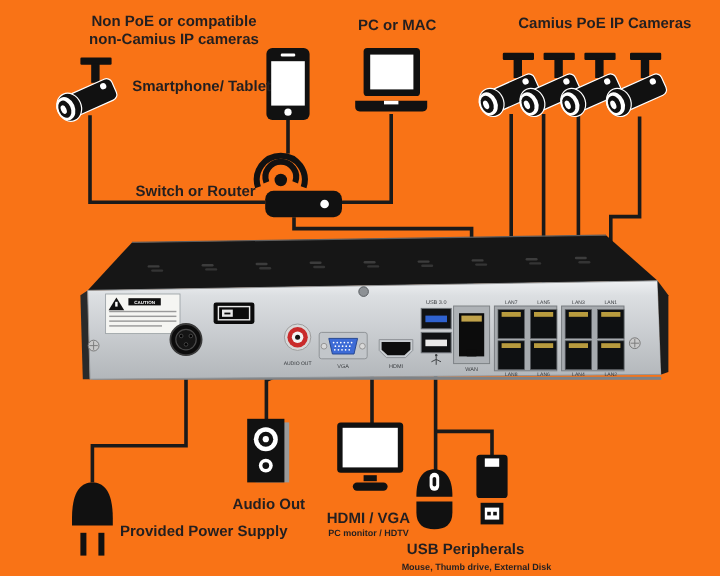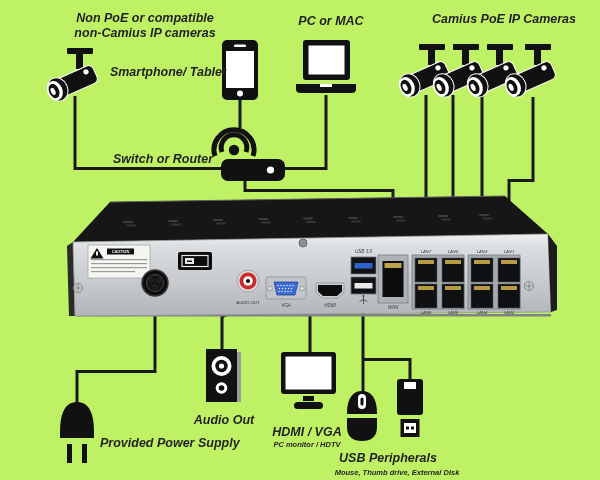--- a/index.html
+++ b/index.html
@@ -1,16 +1,16 @@
 <!DOCTYPE html>
 <html><head>
 <meta charset="utf-8">
 <style>
   html,body{margin:0;padding:0;background:#fff;}
-  #stage{position:relative;width:600px;height:480px;background:#bef264;overflow:hidden;font-style:italic;}
+  #stage{position:relative;width:600px;height:480px;background:#f97316;overflow:hidden;}
   svg{position:absolute;left:0;top:0;}
   text{font-family:"Liberation Sans",sans-serif;fill:#231f20;}
   .lbl{font-size:12.5px;font-weight:600;}
   .sub{font-size:7.5px;font-weight:600;}
   .port{font-size:4.6px;font-weight:400;fill:#3b3e41;}
   .portxs{font-size:4.2px;font-weight:400;fill:#33363a;}
   .caut{font-size:3.8px;font-weight:700;fill:#ffffff;}
 </style>
 </head>
 <body>

